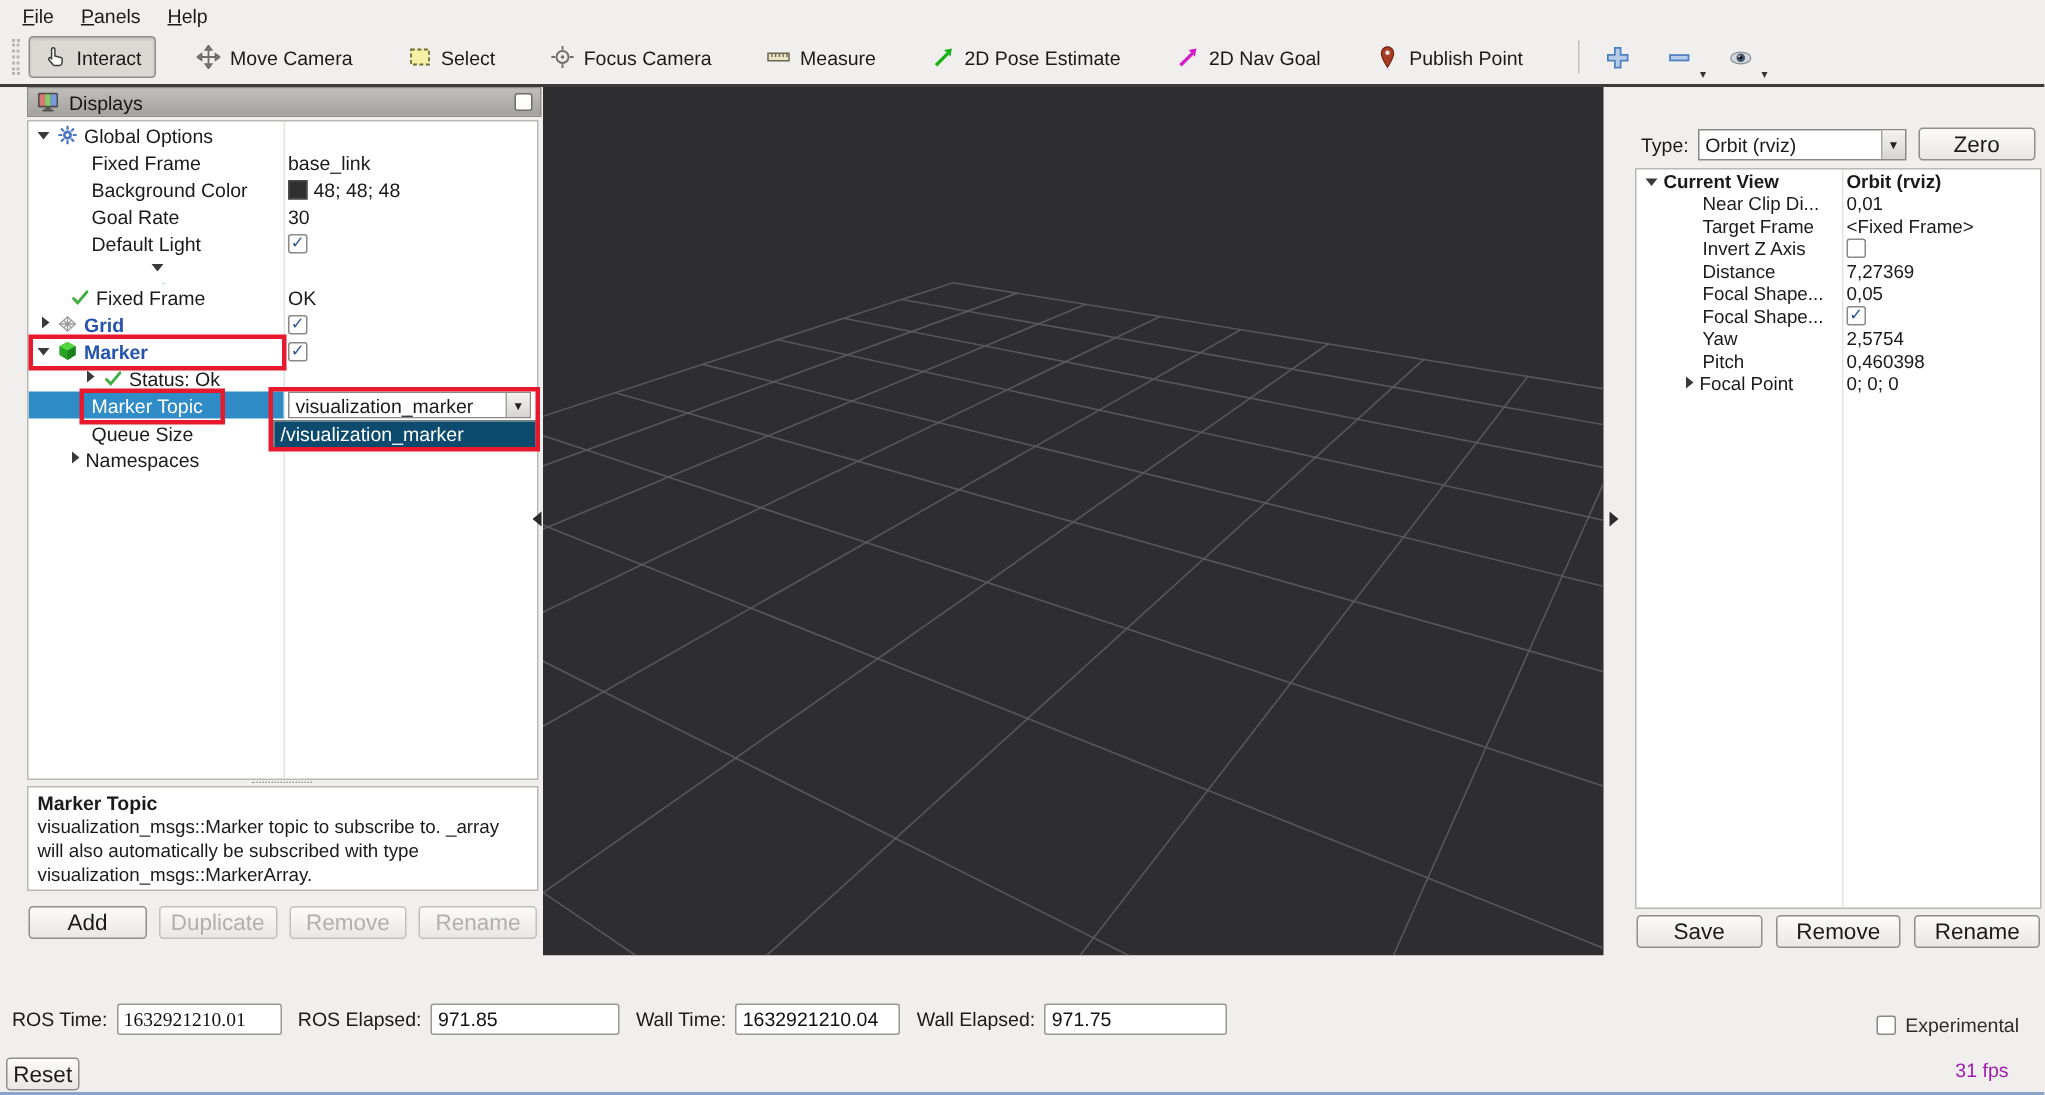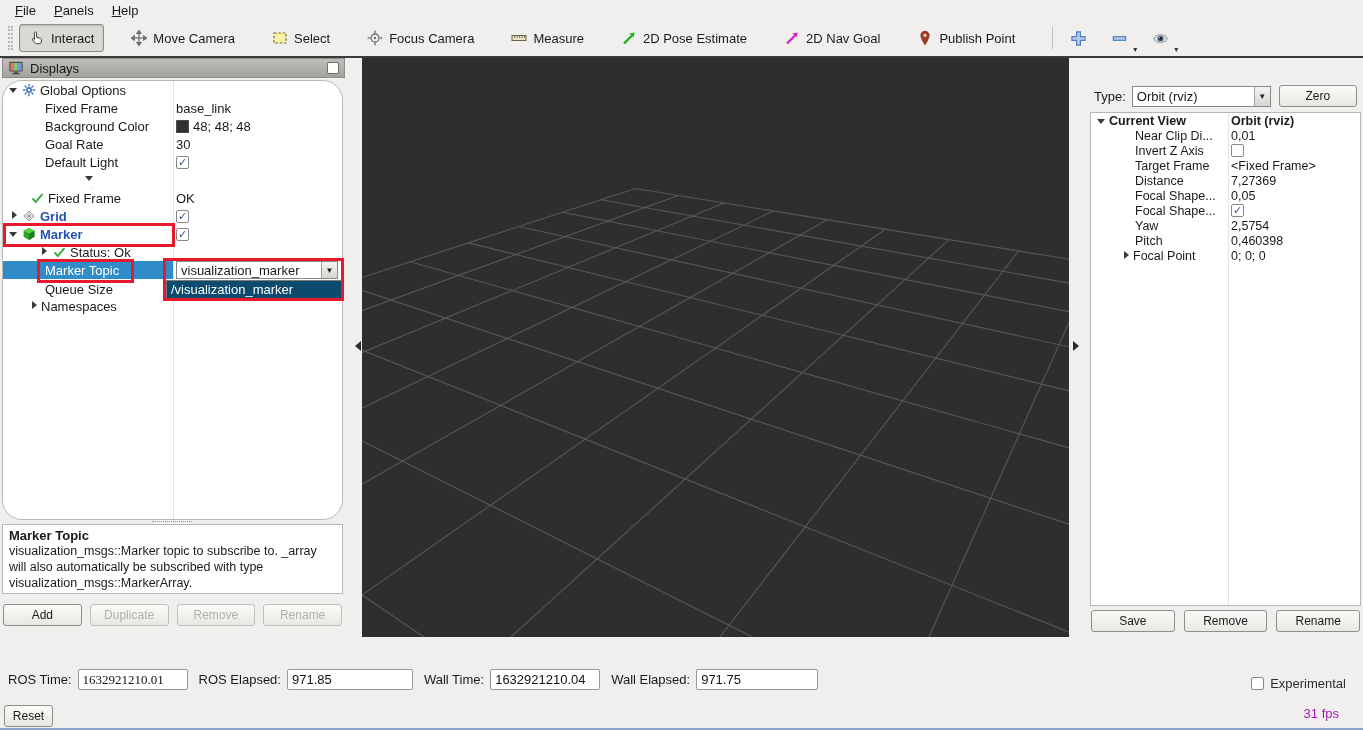--- a/index.html
+++ b/index.html
@@ -50,26 +50,26 @@
 
   .combo { display:flex; align-items:center; justify-content:space-between; background:#fff;
            border:1px solid #8a8886; height:18px; padding-left:4px; font-size:13px; }
   .combo .dd { width:16px; height:100%; border-left:1px solid #a5a3a0;
                background:linear-gradient(#f4f3f1,#d7d5d1); display:flex; align-items:center; justify-content:center;
                font-size:8px; color:#222; }
   .popup { position:absolute; background:#fff; border:1px solid #7d7b78; z-index:5; }
   .popup-item { height:17px; display:flex; align-items:center; padding:0 4px; background:#0c4a6e; color:#fff; font-size:13px; }
 
   .btn { height:22px; border:1px solid #908e8a; border-radius:3px; background:linear-gradient(#fcfbf9,#e9e7e3);
-         font-size:12px; font-family:inherit; color:#1a1a1a; display:flex; align-items:center; justify-content:center; }
+         font-size:15px; font-family:inherit; color:#1a1a1a; display:flex; align-items:center; justify-content:center; }
   .btn.disabled { color:#b2b0ac; border-color:#c2c0bc; }
 
   
-  #displays-panel { left:2px; top:58px; width:343px; height:579px; }
-  #displays-tree { left:0; top:22px; width:341px; height:440px;border-radius:20px; }
+  #displays-panel { left:18px; top:58px; width:343px; height:579px; }
+  #displays-tree { left:0; top:22px; width:341px; height:440px; }
   #displays-tree .trow { height:18px; }
   #displays-tree .lcell { width:170px; }
   #tree-grip { position:absolute; top:463px; left:150px; width:40px; height:4px;
                border-top:1px dotted #999; border-bottom:1px dotted #999; }
   #desc-box { position:absolute; left:0; top:466px; width:341px; height:70px; background:#fff;
               border:1px solid #b9b7b4; padding:3px 6px; font-size:12.5px; line-height:1.25; overflow:hidden; }
   #desc-box b { display:block; font-size:13px; }
   #displays-buttons { position:absolute; left:1px; top:546px; width:339px; display:flex; gap:8px; }
   #displays-buttons .btn { flex:1; }
 
@@ -483,32 +483,32 @@
       <div class="trow">
         <div class="lcell" style="padding-left: 44px;">
           <span class="lbl">Near Clip Di...</span>
         </div>
         <div class="vcell">
           <span class="lbl">0,01</span>
         </div>
       </div>
       <div class="trow">
         <div class="lcell" style="padding-left: 44px;">
+          <span class="lbl">Target Frame</span>
+        </div>
+        <div class="vcell">
+          <span class="lbl">&lt;Fixed Frame&gt;</span>
+        </div>
+      </div>
+      <div class="trow">
+        <div class="lcell" style="padding-left: 44px;">
           <span class="lbl">Invert Z Axis</span>
         </div>
         <div class="vcell">
           <span class="cb"></span>
-        </div>
-      </div>
-      <div class="trow">
-        <div class="lcell" style="padding-left: 44px;">
-          <span class="lbl">Target Frame</span>
-        </div>
-        <div class="vcell">
-          <span class="lbl">&lt;Fixed Frame&gt;</span>
         </div>
       </div>
       <div class="trow">
         <div class="lcell" style="padding-left: 44px;">
           <span class="lbl">Distance</span>
         </div>
         <div class="vcell">
           <span class="lbl">7,27369</span>
         </div>
       </div>

